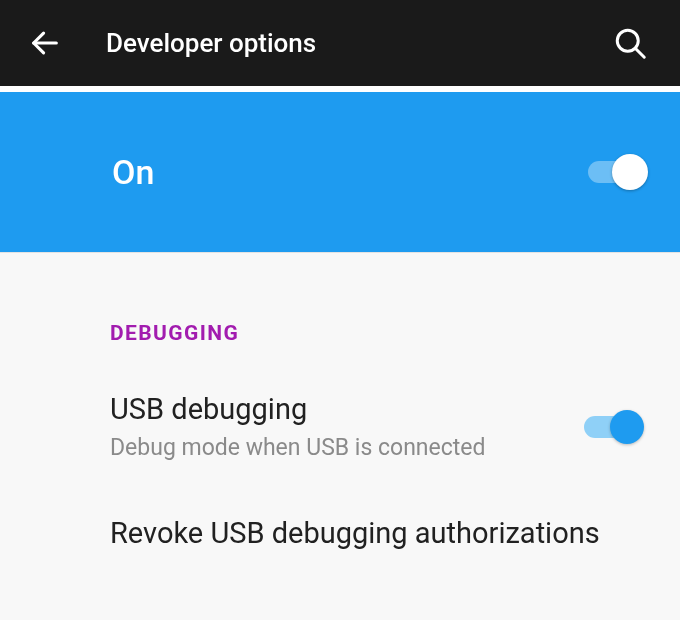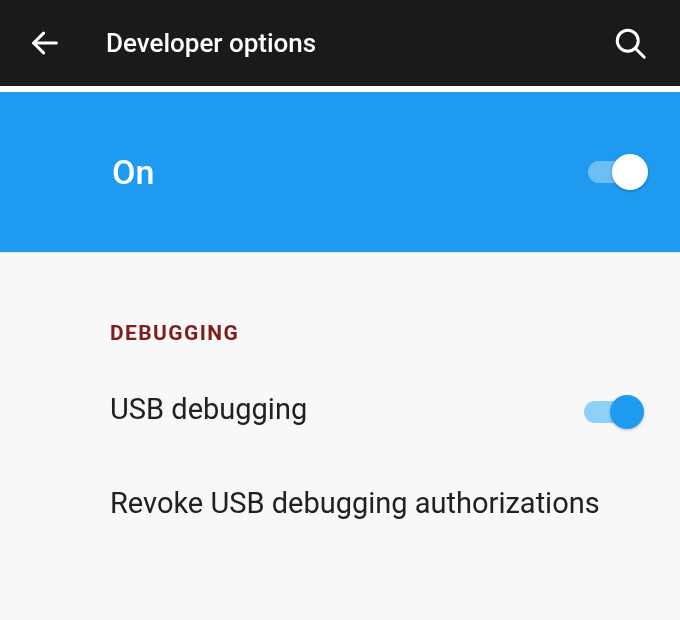--- a/index.html
+++ b/index.html
@@ -59,21 +59,21 @@
       position: absolute;
       right: 0;
       width: 36px;
       height: 36px;
       border-radius: 50%;
       background: #fff;
       box-shadow: 0 1px 3px rgba(0,0,0,0.3);
     }
     .content { padding: 20px 0 0 0; border-top: 1px solid #e3e3e3; }
     .section-header {
-      color: #7f1d1d;
+      color: #a21caf;
       font-size: 21px;
       font-weight: 700;
       letter-spacing: 1.4px;
       padding: 48px 0 20px 110px;
     }
     .setting-row {
       display: flex;
       align-items: center;
       padding: 26px 36px 26px 110px;
     }
@@ -142,20 +142,21 @@
     <div class="master-thumb"></div>
   </div>
 </div>
 
 <div class="content">
   <div class="section-header">DEBUGGING</div>
 
   <div class="setting-row">
     <div class="setting-text">
       <div class="setting-title">USB debugging</div>
+      <div class="setting-sub">Debug mode when USB is connected</div>
     </div>
     <div class="item-toggle">
       <div class="item-track"></div>
       <div class="item-thumb"></div>
     </div>
   </div>
 
   <div class="setting-row">
     <div class="setting-text">
       <div class="setting-title">Revoke USB debugging authorizations</div>

